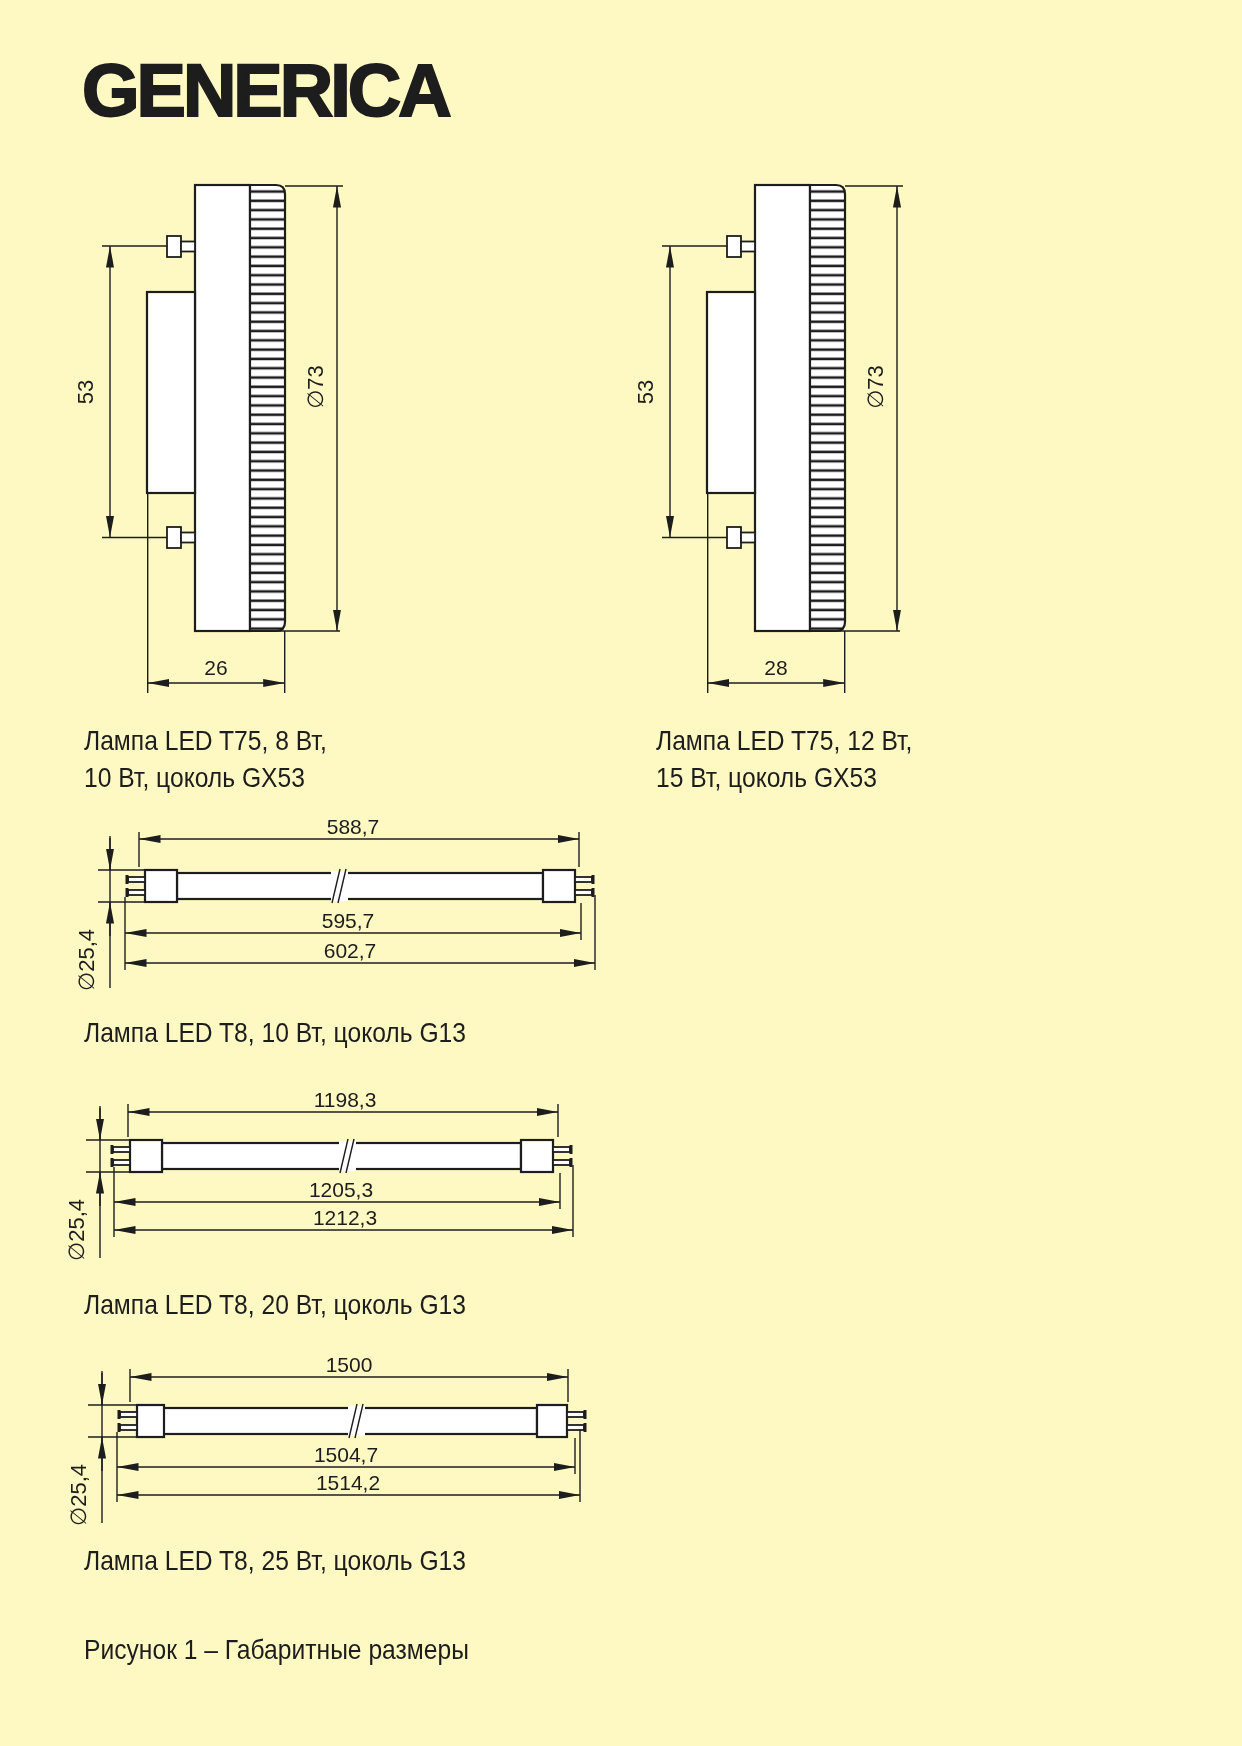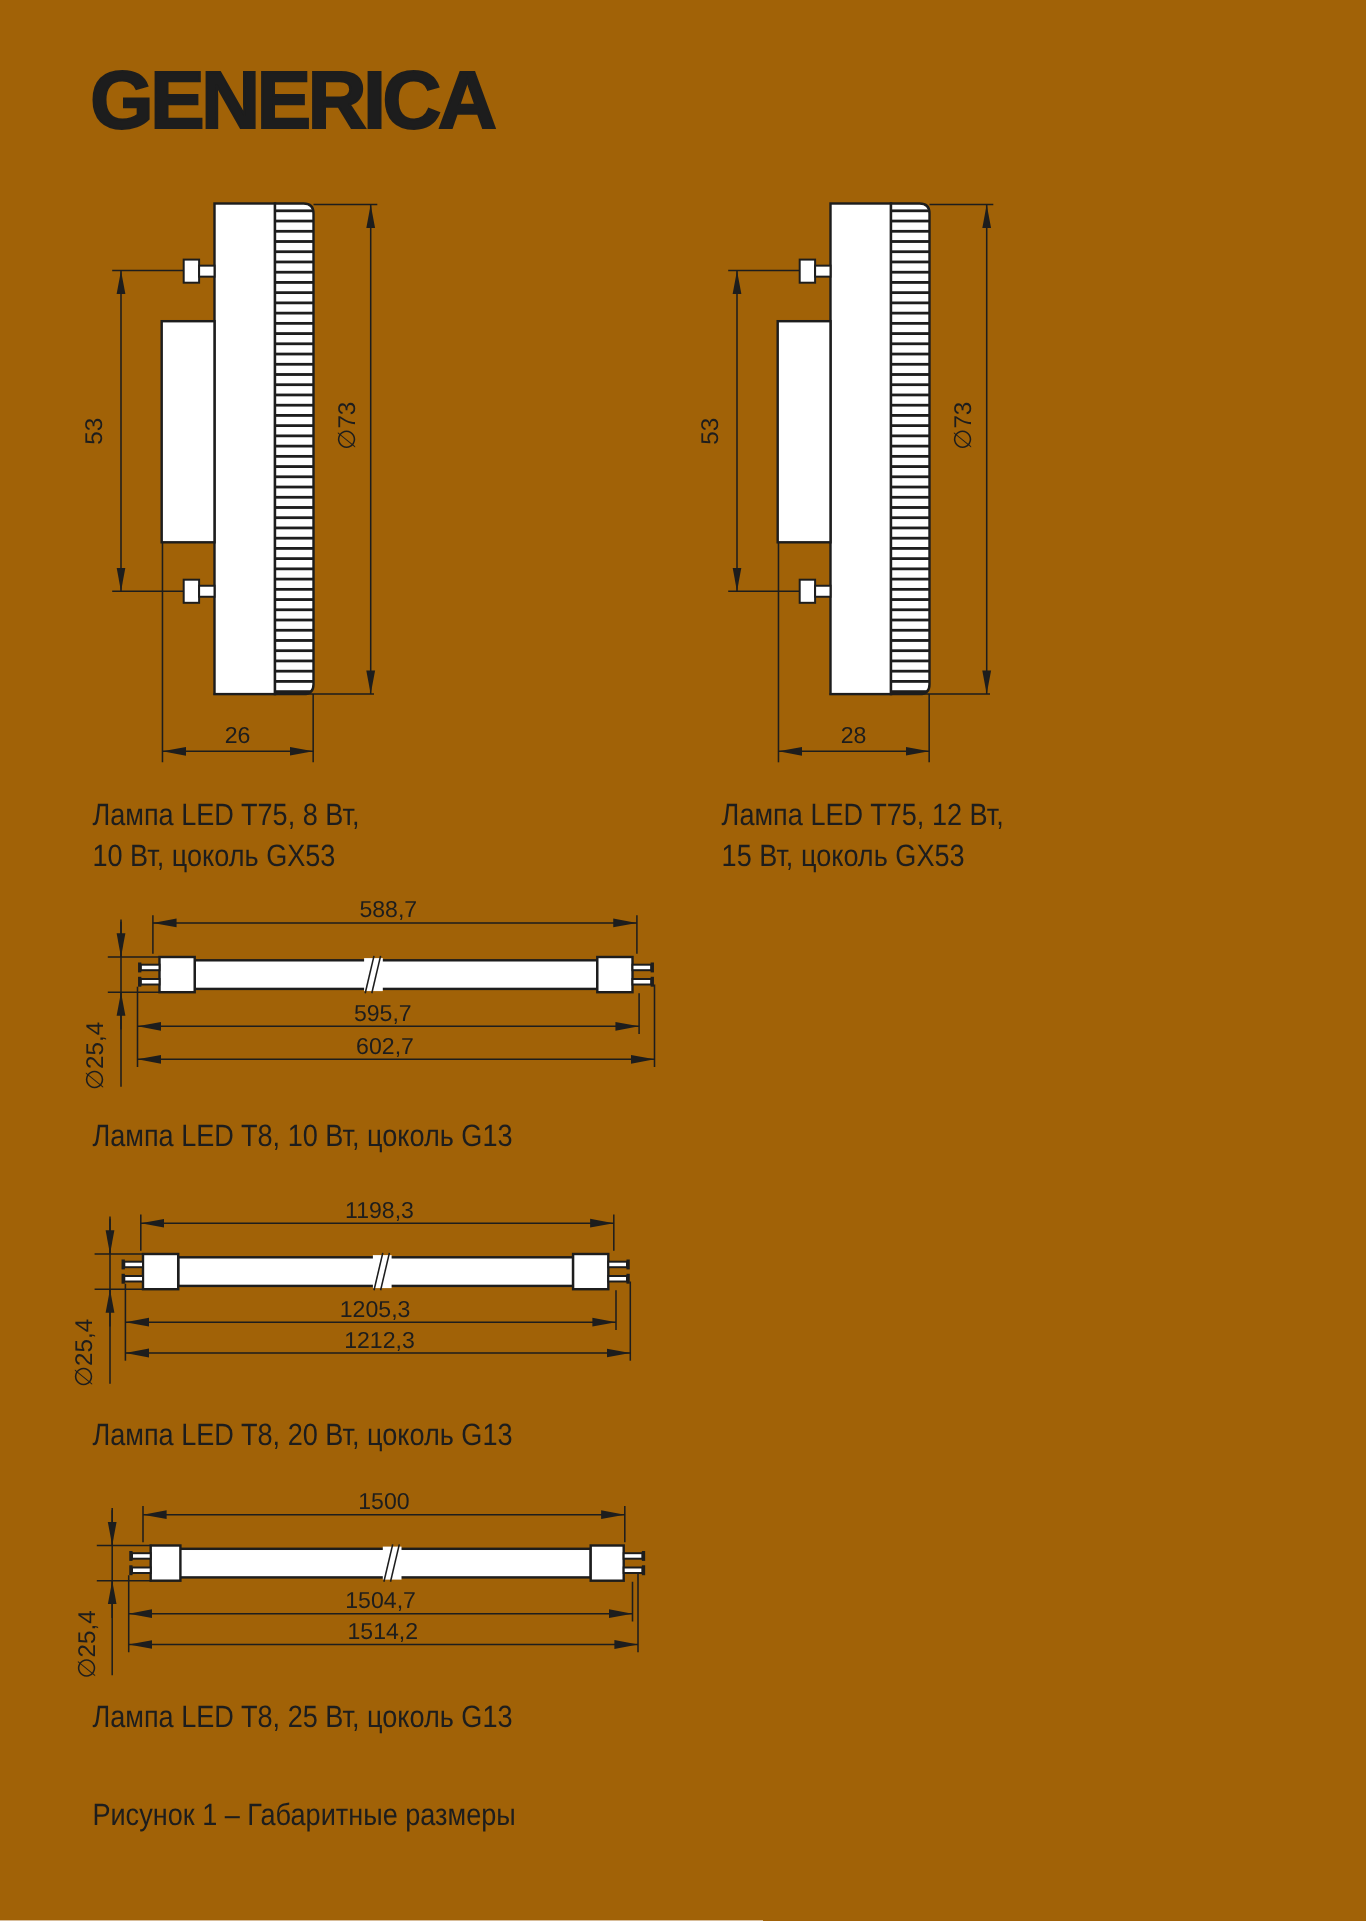--- a/index.html
+++ b/index.html
@@ -1,17 +1,17 @@
 <!DOCTYPE html>
 <html><head>
 <meta charset="utf-8">
 <style>
   html,body{margin:0;padding:0;background:#fff;}
   .page{
-    position:relative;width:1242px;height:1746px;background:#a16207;overflow:hidden;
+    position:relative;width:1242px;height:1746px;background:#fef9c3;overflow:hidden;
     font-family:"Liberation Sans","DejaVu Sans",sans-serif;color:#1d1d1d;
   }
   .logo{
     position:absolute;left:82px;top:48px;
     font-size:74px;font-weight:700;letter-spacing:-3px;color:#1d1d1d;
     -webkit-text-stroke:2px #1d1d1d;
   }
   .fig{position:absolute;}
   .lbl{
     position:absolute;font-size:28px;line-height:37px;color:#1d1d1d;

